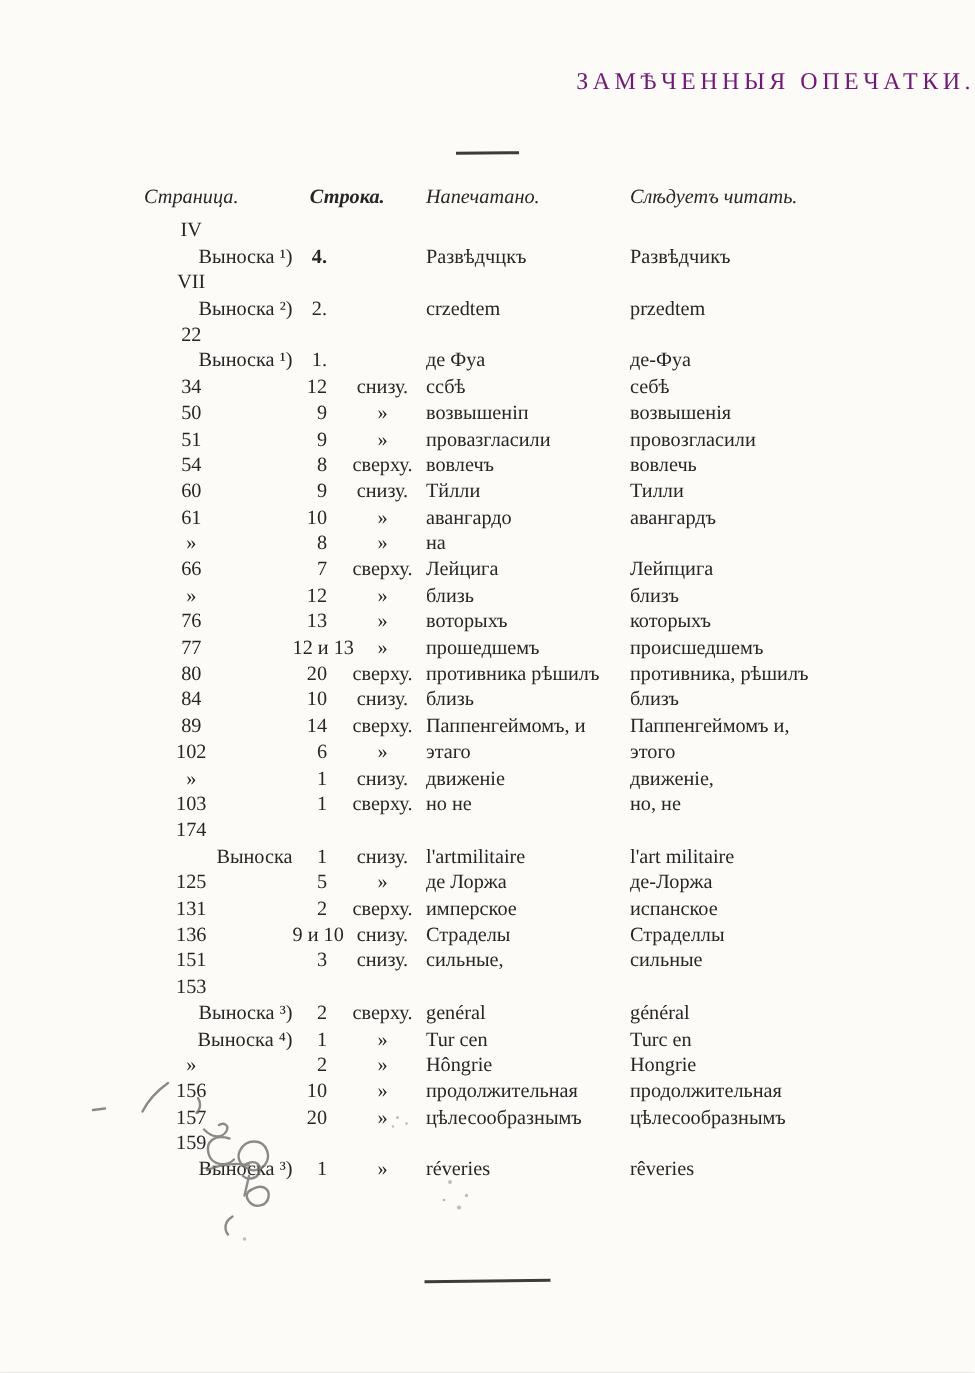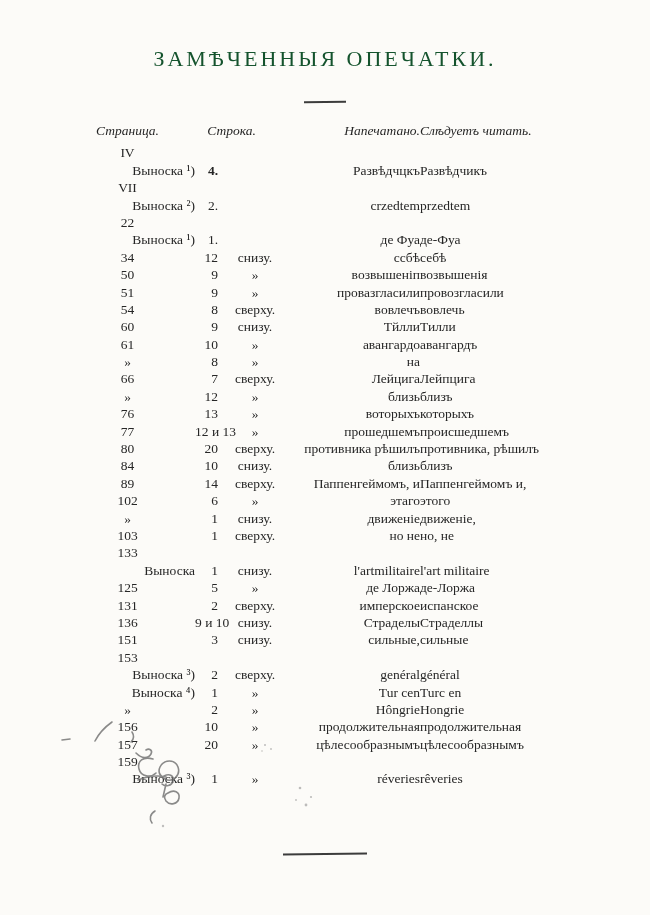--- a/index.html
+++ b/index.html
@@ -4,36 +4,36 @@
 <style>
   html,body{margin:0;padding:0;}
   body{background:#e8e8e8;font-family:"Liberation Serif","DejaVu Serif",serif;}
   .page{
     position:relative;width:650px;height:915px;margin:0 auto;
     background:#fcfbf8;color:#262626;overflow:hidden;
     box-shadow:0 0 6px rgba(0,0,0,.25);
   }
   .title{
     position:absolute;top:46px;left:0;width:100%;
-    text-align:center;font-size:22px;letter-spacing:3px;
-    color:#14532d;font-weight:400;
+    text-align:right;font-size:16px;letter-spacing:3px;
+    color:#701a75;font-weight:400;
   }
   .rule{position:absolute;background:#3c3c3c;height:2px;}
   .rule-top{top:101px;left:304px;width:42px;transform:rotate(-.4deg);}
   .rule-bottom{top:853px;left:283px;width:84px;transform:rotate(-.6deg);height:2px;}
   .table{position:absolute;top:123px;left:60px;width:530px;font-size:13.5px;}
   .hrow,.row{display:flex;align-items:baseline;height:17.4px;white-space:nowrap;}
   .hrow{font-style:italic;margin-bottom:5px;}
   .c1{width:135px;text-align:center;flex:none;}
   .c1.left{text-align:right;padding-left:28px;box-sizing:border-box;}
   .c2n{width:23px;text-align:right;flex:none;}
   .c2w{width:58px;margin-left:8px;text-align:center;flex:none;}
-  .c3{width:136px;text-align:right;flex:none;}
+  .c3{width:136px;text-align:left;flex:none;}
   .c4{width:160px;text-align:left;flex:none;}
-  .h2{width:89px;text-align:center;flex:none;transform:translateX(-8px);}
+  .h2{width:89px;text-align:center;flex:none;transform:translateX(-8px);font-weight:bold;}
   .italic{}
   .boldnum{font-weight:bold;}
   .marks{position:absolute;top:0;left:0;pointer-events:none;}
 </style>
 </head>
 <body>
 
 <div class="page">
 
   <div class="title">ЗАМѢЧЕННЫЯ ОПЕЧАТКИ.</div>
@@ -225,21 +225,21 @@
 
     <div class="row">
       <span class="c1">103</span>
       <span class="c2n">1</span>
       <span class="c2w">сверху.</span>
       <span class="c3">но не</span>
       <span class="c4">но, не</span>
     </div>
 
     <div class="row">
-      <span class="c1">133</span>
+      <span class="c1">174</span>
       <span class="c2n"></span>
       <span class="c2w"></span>
       <span class="c3"></span>
       <span class="c4"></span>
     </div>
 
     <div class="row">
       <span class="c1 left">Выноска</span>
       <span class="c2n">1</span>
       <span class="c2w">снизу.</span>

